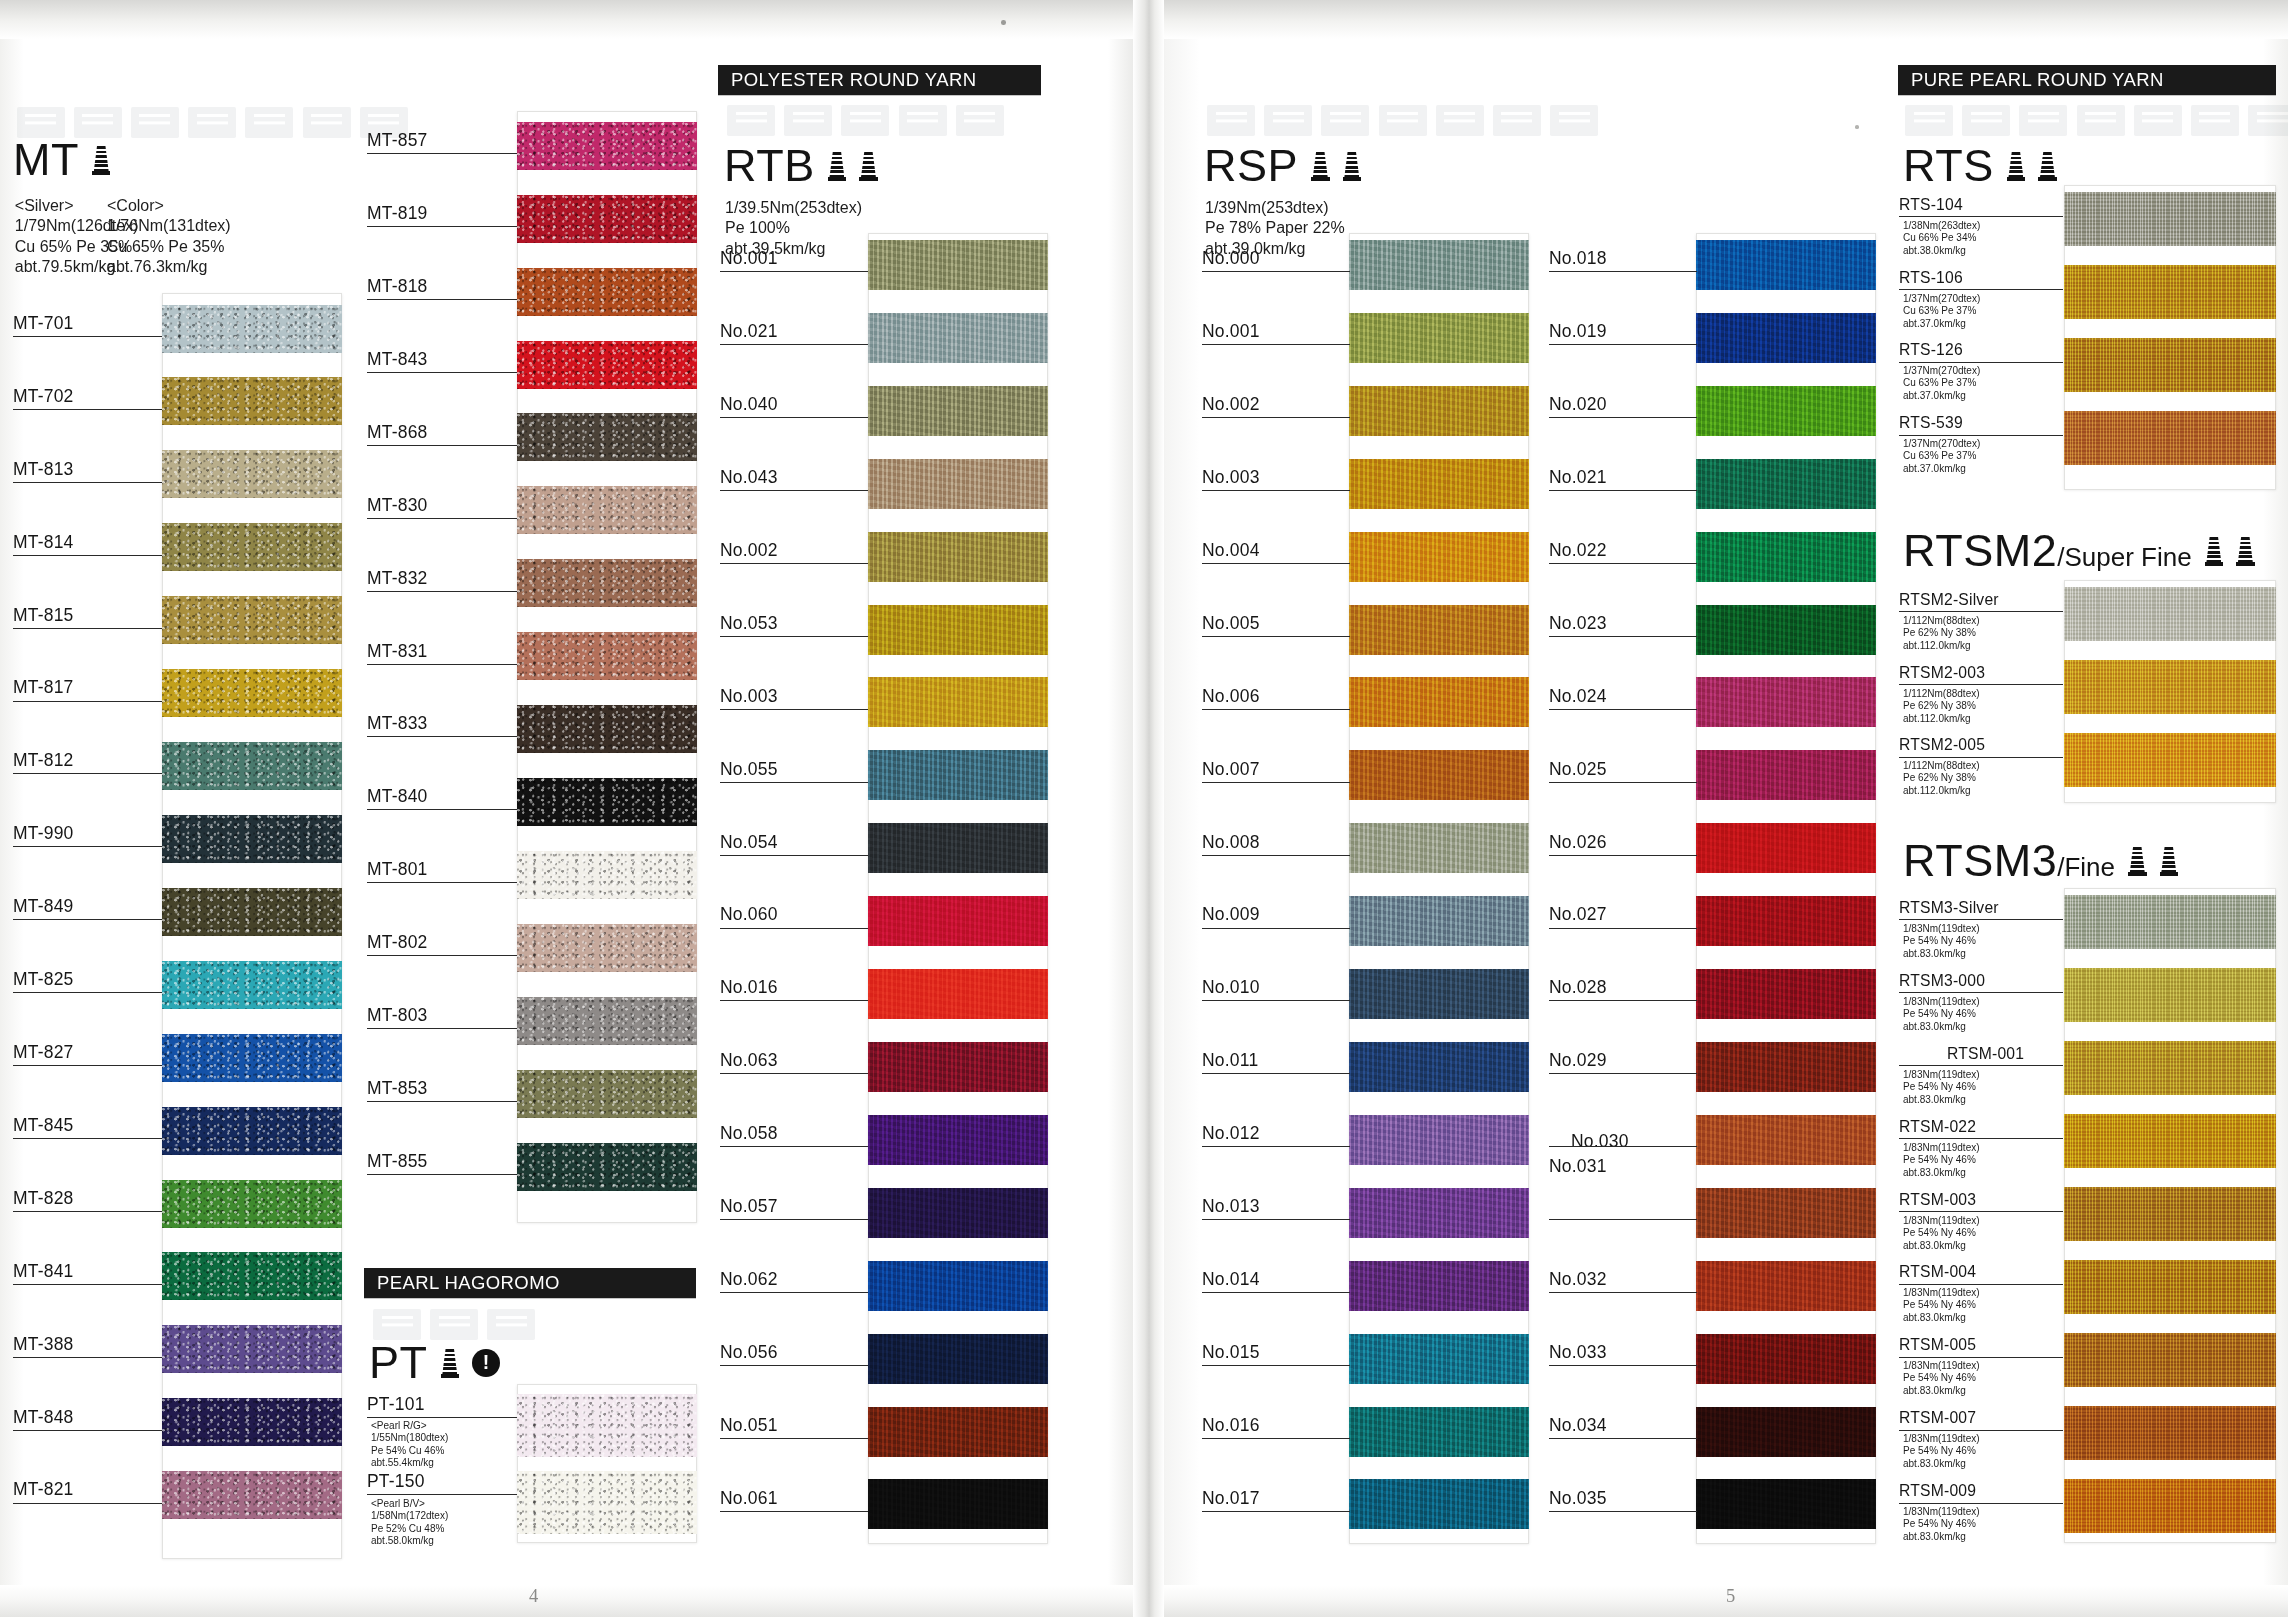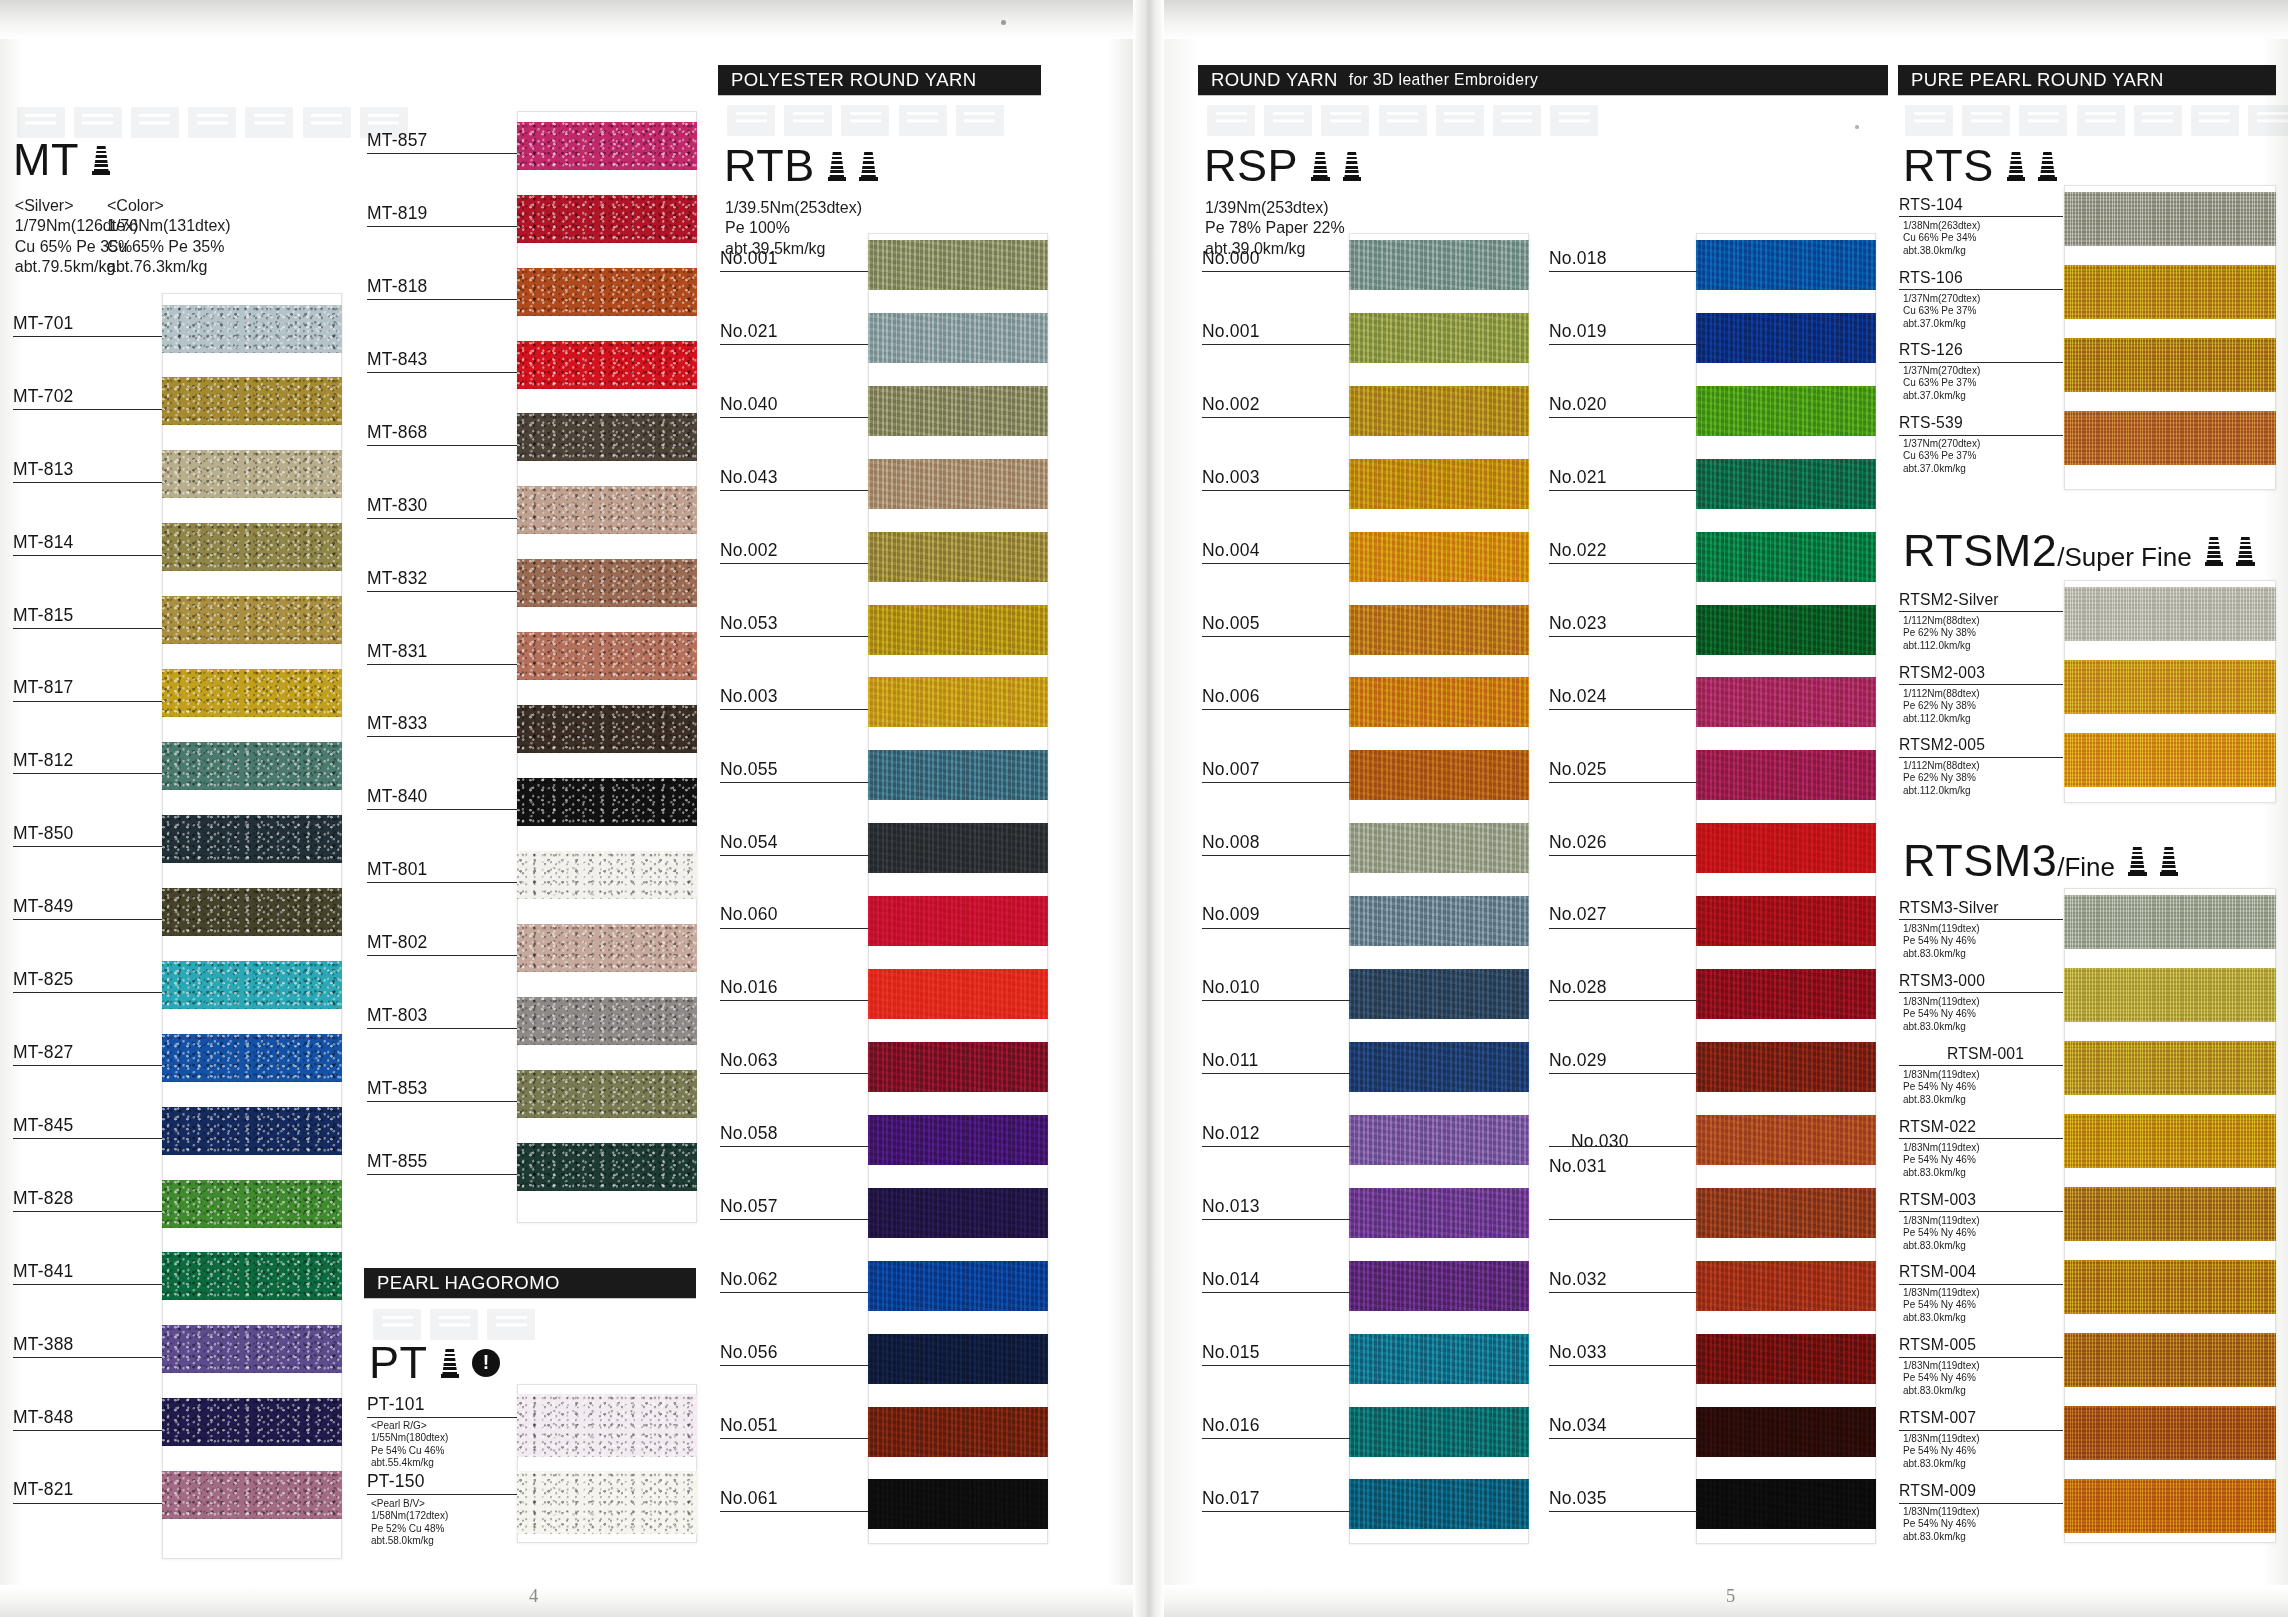--- a/index.html
+++ b/index.html
@@ -218,21 +218,21 @@
       <div class="lbl" style="left: 13px; top: 677px;">MT-817</div>
       <div class="lead u" style="left: 13px; top: 701px; width: 149px;"></div>
       <div class="sw tex-speck" style="left: 162px; top: 742px; width: 180px; height: 48px;">
         <div class="fill" style="background: rgb(74, 122, 110);"></div>
       </div>
       <div class="lbl" style="left: 13px; top: 750px;">MT-812</div>
       <div class="lead u" style="left: 13px; top: 773px; width: 149px;"></div>
       <div class="sw tex-speck" style="left: 162px; top: 815px; width: 180px; height: 48px;">
         <div class="fill" style="background: rgb(34, 49, 56);"></div>
       </div>
-      <div class="lbl" style="left: 13px; top: 823px;">MT-850</div>
+      <div class="lbl" style="left: 13px; top: 823px;">MT-990</div>
       <div class="lead u" style="left: 13px; top: 846px; width: 149px;"></div>
       <div class="sw tex-speck" style="left: 162px; top: 888px; width: 180px; height: 48px;">
         <div class="fill" style="background: rgb(70, 67, 42);"></div>
       </div>
       <div class="lbl" style="left: 13px; top: 896px;">MT-849</div>
       <div class="lead u" style="left: 13px; top: 919px; width: 149px;"></div>
       <div class="sw tex-speck" style="left: 162px; top: 961px; width: 180px; height: 48px;">
         <div class="fill" style="background: rgb(43, 168, 181);"></div>
       </div>
       <div class="lbl" style="left: 13px; top: 969px;">MT-825</div>
@@ -493,24 +493,20 @@
       </div>
       <div class="lbl" style="left: 720px; top: 1415px;">No.051</div>
       <div class="lead u" style="left: 720px; top: 1438px; width: 148px;"></div>
       <div class="sw tex-knit" style="left: 868px; top: 1479px; width: 180px; height: 50px;">
         <div class="fill" style="background: rgb(13, 13, 13);"></div>
       </div>
       <div class="lbl" style="left: 720px; top: 1488px;">No.061</div>
       <div class="lead u" style="left: 720px; top: 1511px; width: 148px;"></div>
     </div>
 
-  <div class="bar" style="left:1198px; top:65px; width:690px; height:29.5px;">
-    <span>ROUND YARN</span>
-    <span class="sub">for 3D leather Embroidery</span>
-  </div>
   <div class="ghosts" style="left:1207px; top:105px;">
     <i></i>
       <i></i>
       <i></i>
       <i></i>
       <i></i>
       <i></i>
       <i></i>
   </div>
   <div class="family" style="left:1204px; top:143px;">

